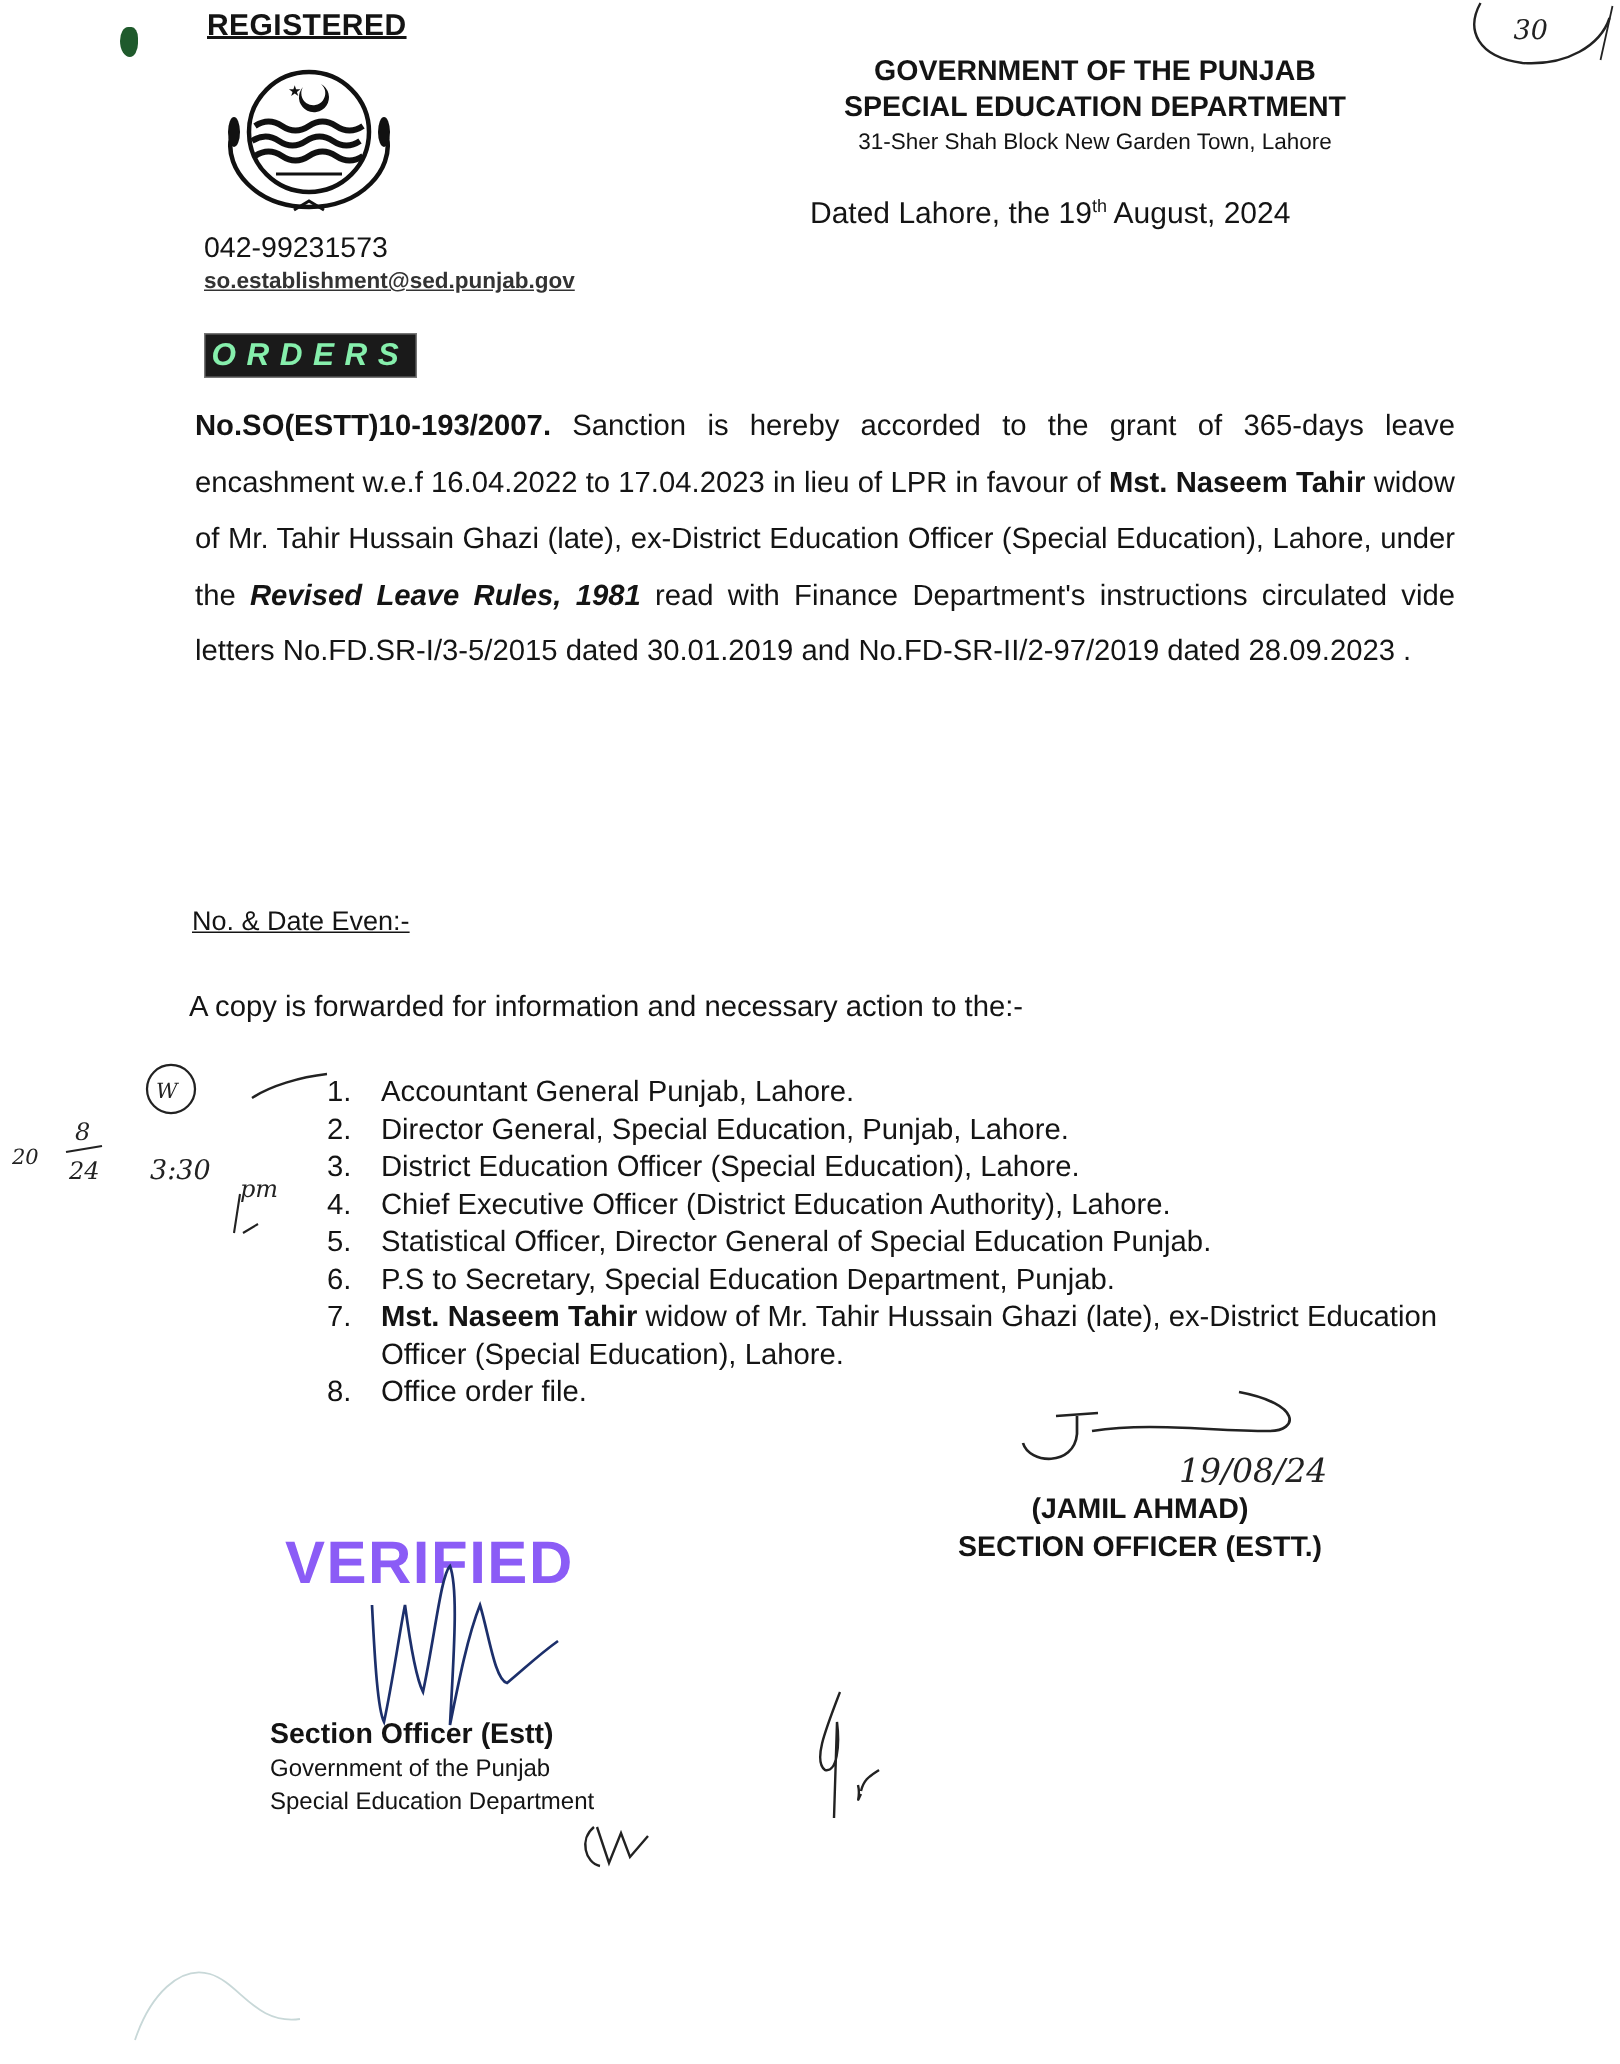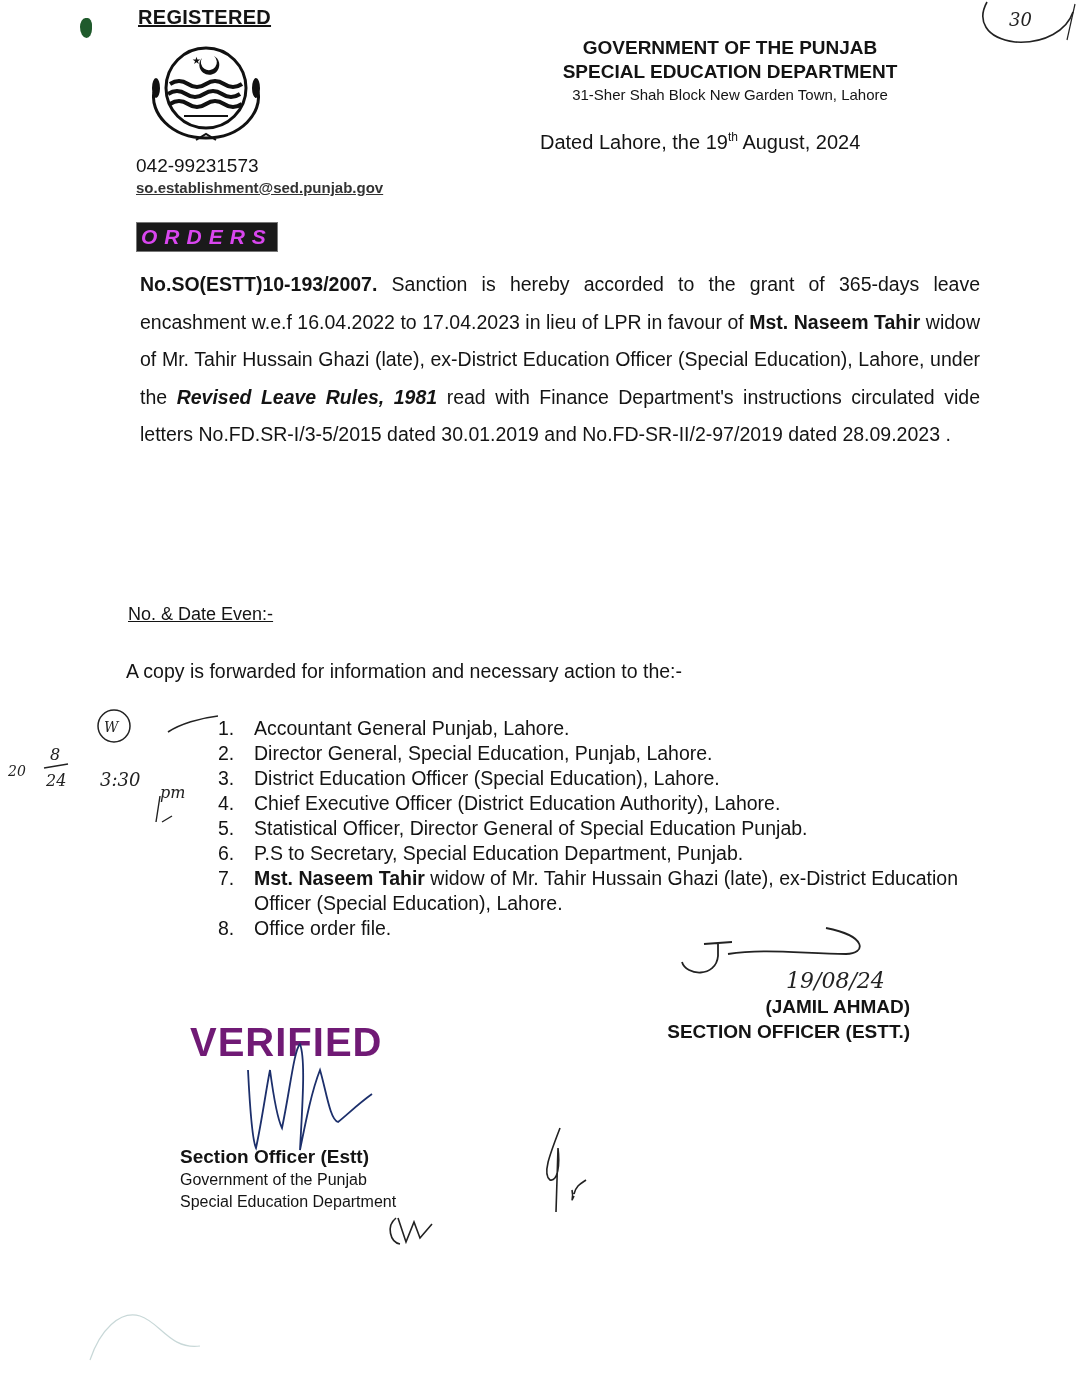--- a/index.html
+++ b/index.html
@@ -3,37 +3,37 @@
 <meta charset="utf-8">
 <style>
   html, body { margin: 0; padding: 0; background: #ffffff; }
   body { width: 1080px; height: 1376px; position: relative; overflow: hidden;
          font-family: "Liberation Sans", sans-serif; color: #141414; }
   .abs { position: absolute; }
   .registered { left: 138px; top: 6px; font-size: 20px; font-weight: bold; text-decoration: underline; letter-spacing: 0.3px; }
   .logo { left: 140px; top: 42px; width: 132px; height: 108px; }
   .phone { left: 136px; top: 155px; font-size: 19px; font-weight: normal; }
   .email { left: 136px; top: 179px; font-size: 15px; font-weight: bold; text-decoration: underline; color: #333; text-align: center; }
-  .orders { left: 136px; top: 222px; background: #1a1a1a; color: #d946ef; font-size: 21px; font-style: italic; font-weight: bold;
+  .orders { left: 136px; top: 222px; background: #1a1a1a; color: #86efac; font-size: 21px; font-style: italic; font-weight: bold;
             letter-spacing: 7px; padding: 0 4px 0 4px; line-height: 28px; border: 1px solid #777; }
   .head-block { left: 520px; top: 36px; width: 420px; text-align: center; }
   .gov { font-size: 19px; font-weight: bold; line-height: 24px; }
   .addr { font-size: 15px; line-height: 22px; }
   .dated { left: 540px; top: 130px; font-size: 20px; }
   .dated sup { font-size: 12px; }
-  .body-para { left: 140px; top: 266px; width: 840px; font-size: 19.5px; line-height: 37.5px; text-align: justify; }
+  .body-para { left: 130px; top: 266px; width: 840px; font-size: 19.5px; line-height: 37.5px; text-align: justify; }
   .sig-title { left: 548px; top: 554px; width: 400px; text-align: center; font-size: 19px; font-weight: bold; line-height: 25px; }
   .even { left: 128px; top: 604px; font-size: 18px; font-weight: normal; text-decoration: underline; }
   .fwd { left: 126px; top: 660px; font-size: 19.5px; }
   .copylist { left: 218px; top: 716px; width: 740px; font-size: 19.5px; line-height: 25px; margin: 0; padding: 0; list-style: none; }
   .copylist li { display: flex; }
   .copylist .num { width: 36px; flex: none; }
   .copylist .txt { flex: 1; text-align: justify; }
-  .jamil { left: 610px; top: 994px; width: 300px; text-align: right; font-size: 19px; font-weight: bold; line-height: 25px; }
-  .verified { left: 190px; top: 1020px; font-size: 40px; font-weight: 900; letter-spacing: 1px; color: #701a75; }
+  .jamil { left: 610px; top: 994px; width: 300px; text-align: center; font-size: 19px; font-weight: bold; line-height: 25px; }
+  .verified { left: 190px; top: 1020px; font-size: 40px; font-weight: 900; letter-spacing: 1px; color: #8b5cf6; }
   .so-block { left: 180px; top: 1145px; }
   .so-title { font-size: 19px; font-weight: bold; line-height: 24px; }
   .so-sub { font-size: 16px; line-height: 22px; }
   svg.ink { position: absolute; overflow: visible; }
 </style>
 </head>
 <body>
 
 <svg class="ink" style="left:975px;top:0px;" width="100" height="50">
   <path d="M12 2 C 2 20, 10 38, 40 42 C 70 44, 92 30, 98 12" fill="none" stroke="#222" stroke-width="1.6"></path>

